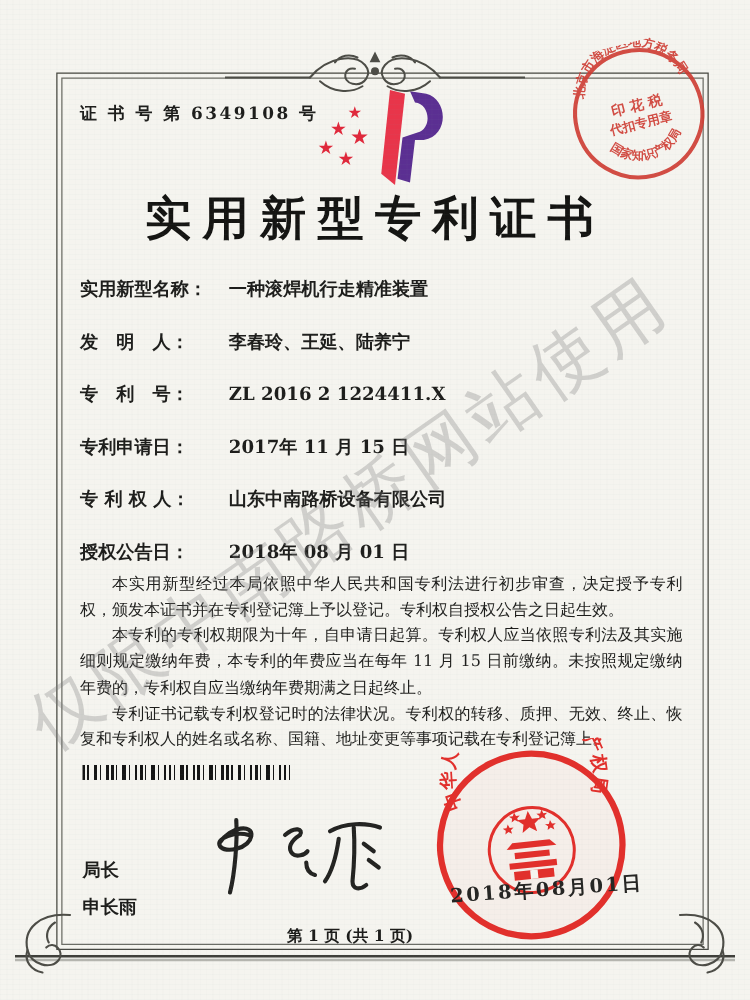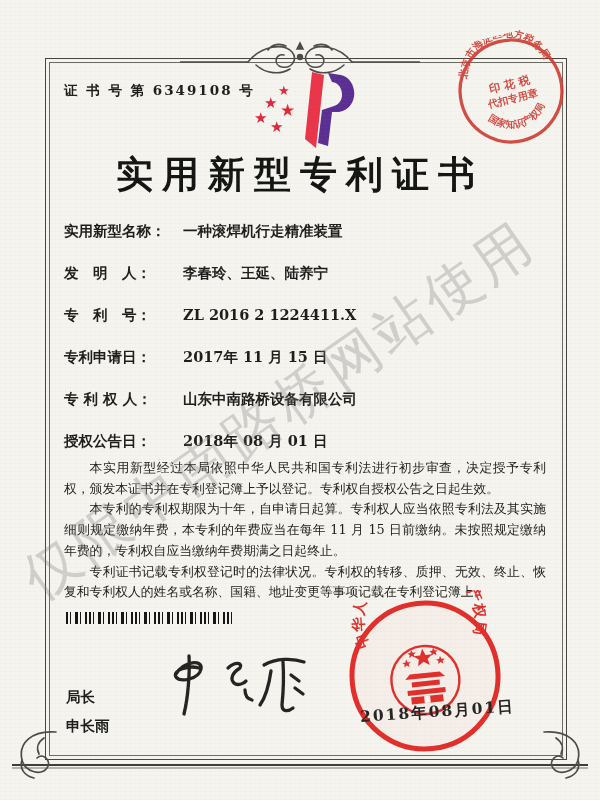--- a/index.html
+++ b/index.html
@@ -197,16 +197,17 @@
       <path d="M60,82 L100,82 L95,77 L65,77 Z"></path>
       <rect x="66" y="85" width="28" height="5"></rect>
       <rect x="61" y="93" width="38" height="5"></rect>
       <rect x="64" y="100" width="32" height="7"></rect>
       <rect x="77" y="100" width="6" height="7" fill="#f5f4ef"></rect>
     </g>
   </svg>
 
   <div class="date-stamp">2018年08月01日</div>
 
+  <div class="footer">第 1 页 (共 1 页)</div>
 
   <div class="watermark">仅限中南路桥网站使用</div>
 
 </div>
 
 </body></html>

